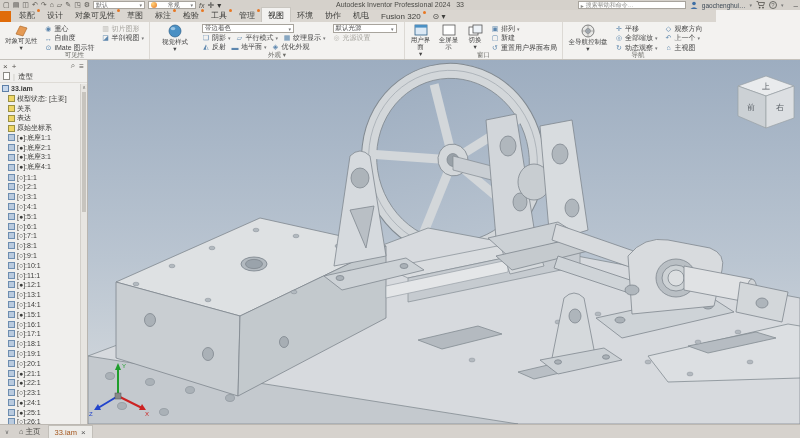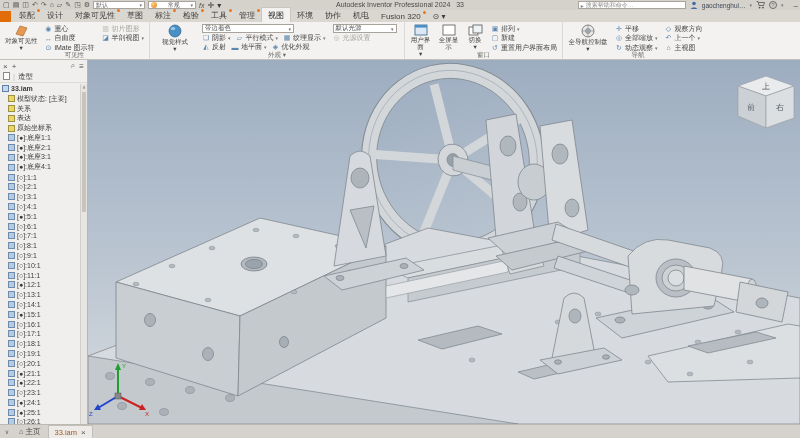--- a/index.html
+++ b/index.html
@@ -19,21 +19,21 @@
     color:#4a4a46; line-height:10px; pointer-events:none; }
   .tb-right { position:absolute; right:2px; top:0; height:10px; display:flex; align-items:center; gap:4px; }
   .searchbox { display:flex; align-items:center; background:#fff; border:1px solid #a8a49d; width:108px; height:8px;
     font-size:6px; color:#8a8a86; padding:0 2px; gap:2px; }
   .personname { font-size:6.5px; color:#3e4a56; }
   .helpdot { width:8px; height:8px; border:1px solid #6b6b66; border-radius:50%; font-size:6px; line-height:6px;
     text-align:center; color:#6b6b66; }
   .minbtn { font-size:8px; color:#444; margin-left:6px; }
 
   
-  .tabrow { position:absolute; left:0; top:10px; width:800px; height:12px; background:#dad6d0;
+  .tabrow { position:absolute; left:0; top:10px; width:716px; height:12px; background:#dad6d0;
     display:flex; align-items:flex-end; }
   .filesq { width:11px; height:11px; background:#e06c0a; margin-right:2px; }
   .rtab { position:relative; padding:2px 6px 1px 6px; font-size:8px; color:#3f3f3c; white-space:nowrap; cursor:default; }
   .rtab.active { background:#f3f2f0; border:1px solid #c9c6c0; border-bottom:none; color:#1d1d1b; }
   .rtab .ndot { position:absolute; top:1px; right:1px; width:3px; height:3px; border-radius:50%; background:#e87722; }
 
   
   .ribbon { position:absolute; left:0; top:22px; width:800px; height:38px; background:#f3f2f0;
     border-bottom:1px solid #c4c1bb; display:flex; }
   .panel { position:relative; height:100%; border-right:1px solid #dcd9d4; padding:1px 3px 9px 3px; display:flex; gap:3px; }

